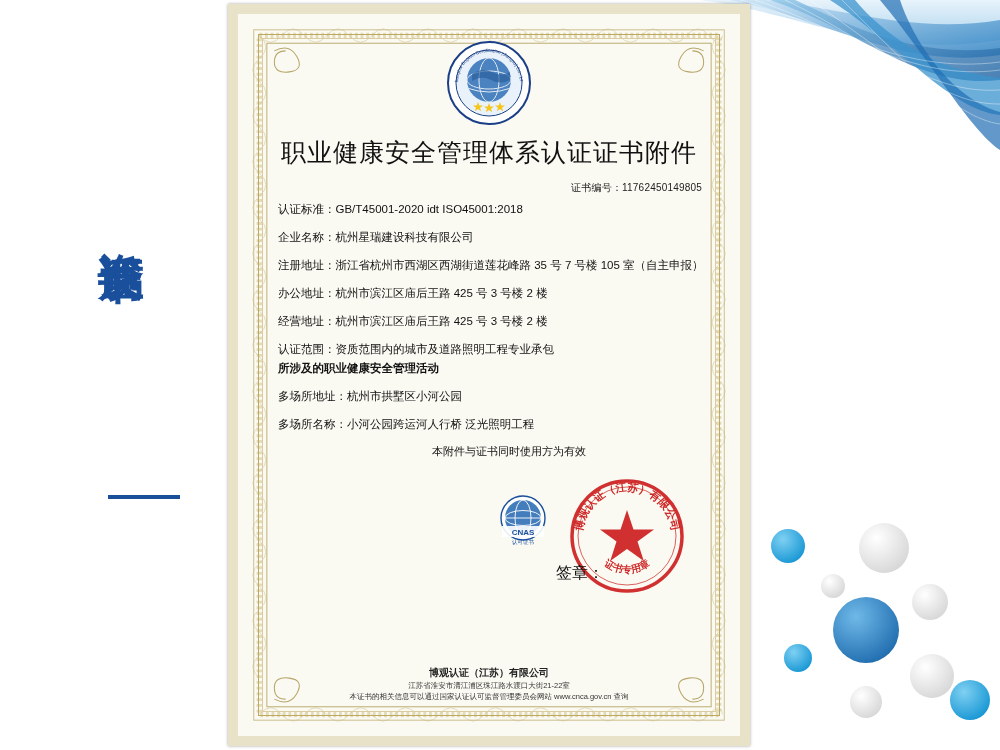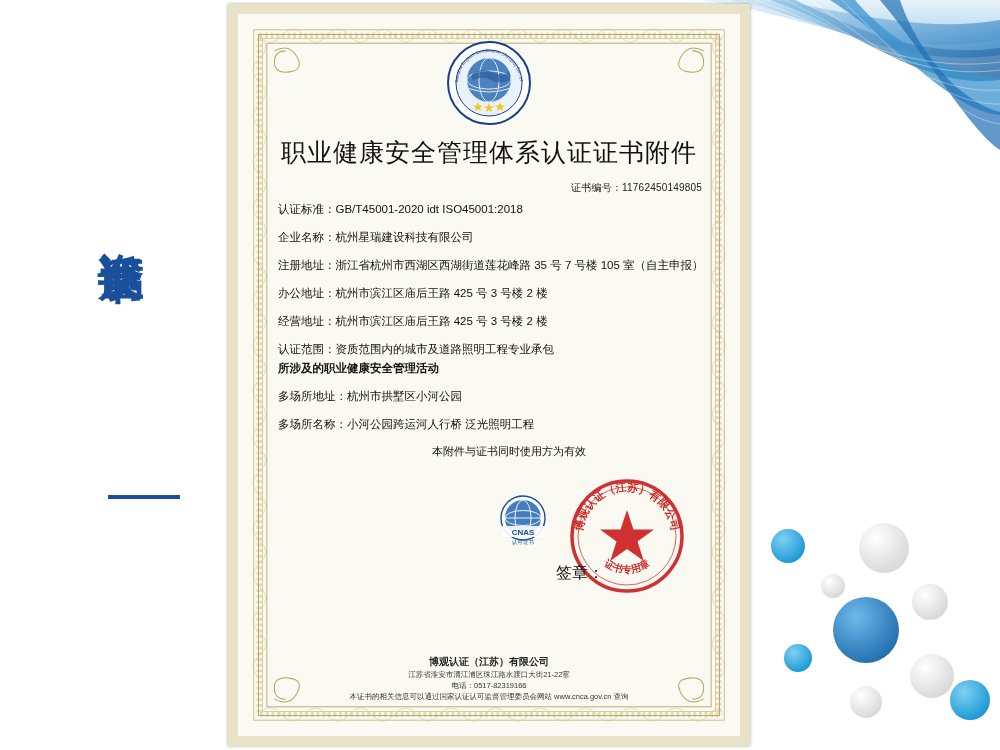--- a/index.html
+++ b/index.html
@@ -407,20 +407,19 @@
             </text>
           </svg>
         </div>
 
         <div class="sign-label">签章：</div>
       </div>
 
       <div class="footer">
         <div class="f-cn">博观认证（江苏）有限公司</div>
         <div class="f-line">江苏省淮安市清江浦区珠江路水渡口大街21-22室</div>
-        <div class="f-line">电话：0517-82319166</div>
         <div class="f-line">本证书的相关信息可以通过国家认证认可监督管理委员会网站 www.cnca.gov.cn 查询</div>
       </div>
 
     </div>
   </div>
 
 </div>
 
 </body></html>

